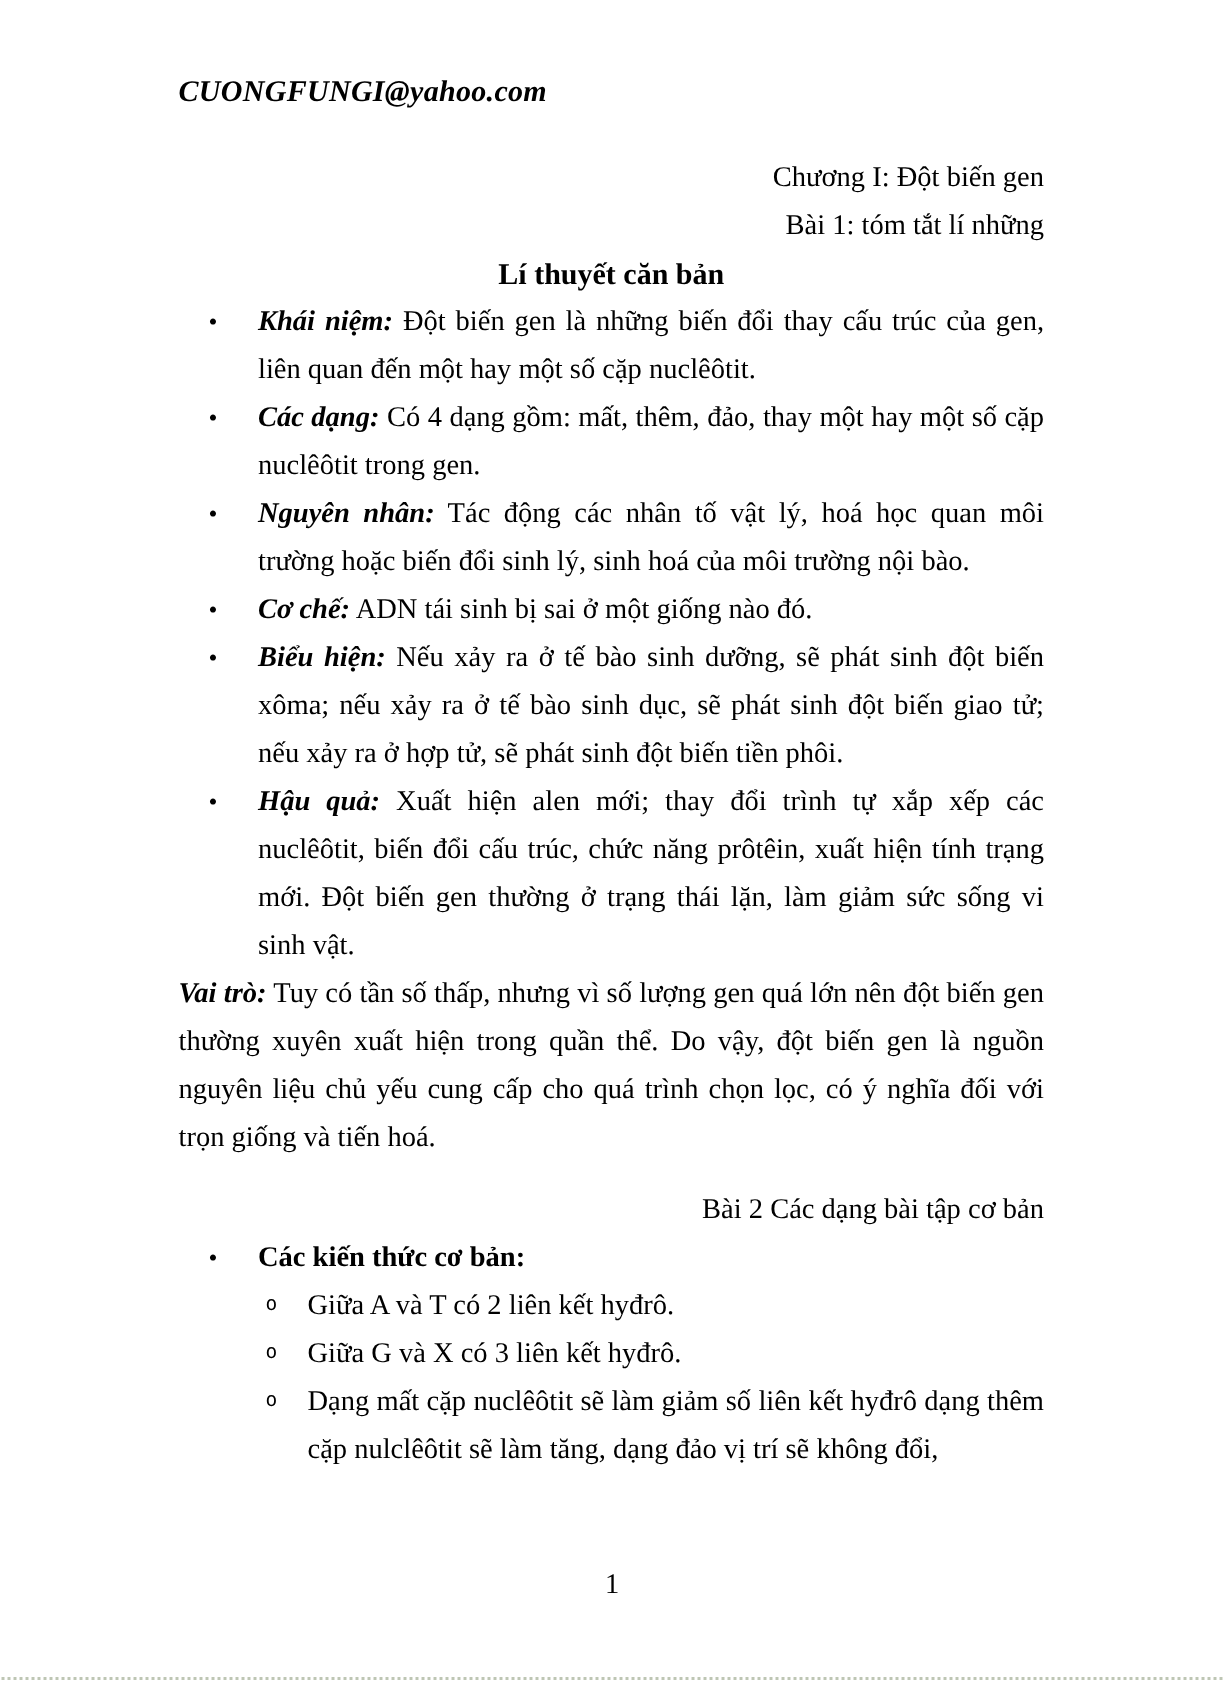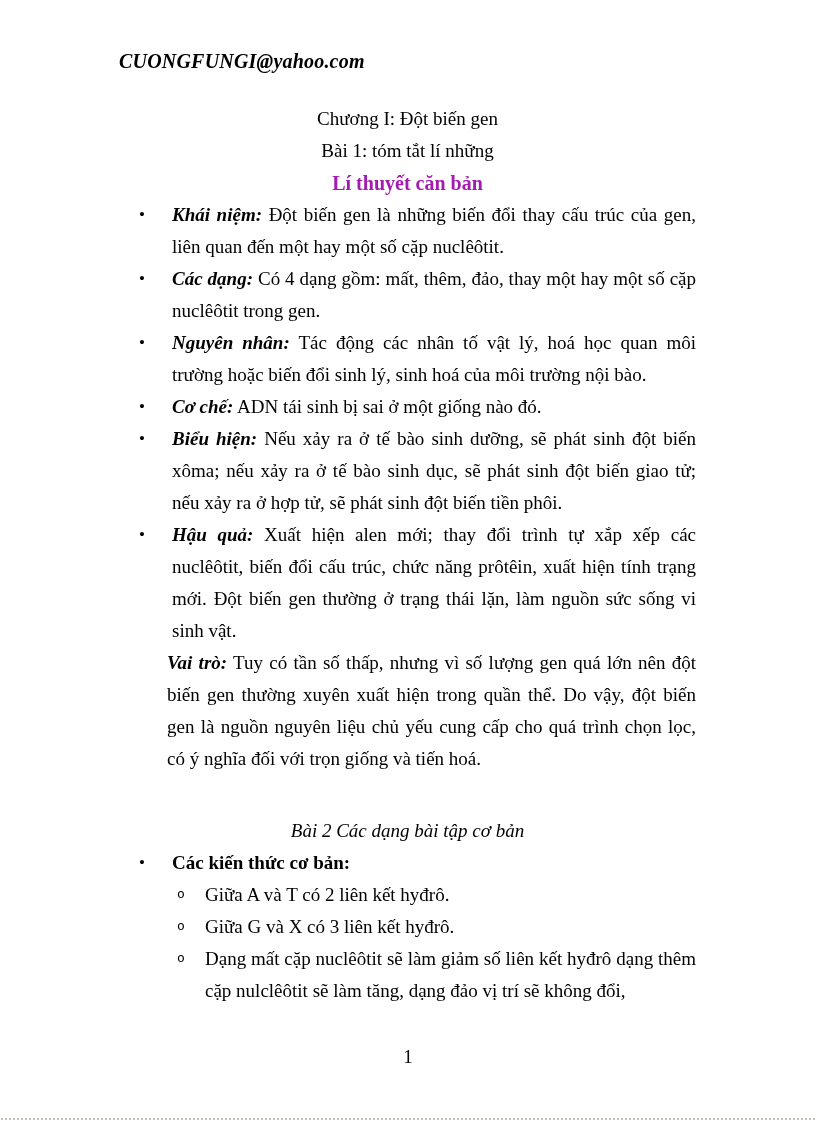--- a/index.html
+++ b/index.html
@@ -18,24 +18,24 @@
     font-size:19px;
     line-height:32px;
   }
   p, h1, h2, ul { margin:0; padding:0; }
   .email {
     font-weight:bold; font-style:italic;
     font-size:20px; line-height:22px;
     margin-bottom:31px;
     letter-spacing:.2px;
   }
-  .plain-line { text-align:center; }
+  .plain-line { text-align:right; }
   .blue-center {
     text-align:center;
-    color:#a21caf;
+    color:#000000;
     font-weight:bold;
     font-size:20px;
     line-height:32px;
   }
   ul.bullets, ul.subbullets { list-style:none; }
   ul.bullets > li {
     position:relative;
     padding-left:53px;
     text-align:justify;
   }
@@ -48,22 +48,22 @@
     padding-left:86px;
     text-align:justify;
   }
   ul.subbullets > li > .marker {
     position:absolute; left:58px; top:-1px;
     font-family:"DejaVu Sans Mono","Liberation Mono",monospace;
     font-size:13px;
   }
   .term-label { font-weight:bold; font-style:italic; }
   .bold-label { font-weight:bold; }
-  .just { text-align:justify;margin-left:48px; }
-  .lesson2 { margin-top:40px;font-style:italic; }
+  .just { text-align:justify; }
+  .lesson2 { margin-top:16px; }
   .page-number {
     position:absolute;
     top:1044px; left:0; right:0;
     text-align:center;
     font-size:19px; line-height:26px;
   }
   .bottom-rule {
     position:absolute;
     left:1px; right:1px; bottom:3px;
     height:0;
@@ -105,21 +105,21 @@
       <span>ADN tái sinh bị sai ở một giống nào đó.</span>
     </li>
     <li>
       <span class="marker">•</span>
       <span class="term-label">Biểu hiện:</span>
       <span>Nếu xảy ra ở tế bào sinh dưỡng, sẽ phát sinh đột biến xôma; nếu xảy ra ở tế bào sinh dục, sẽ phát sinh đột biến giao tử; nếu xảy ra ở hợp tử, sẽ phát sinh đột biến tiền phôi.</span>
     </li>
     <li>
       <span class="marker">•</span>
       <span class="term-label">Hậu quả:</span>
-      <span>Xuất hiện alen mới; thay đổi trình tự xắp xếp các nuclêôtit, biến đổi cấu trúc, chức năng prôtêin, xuất hiện tính trạng mới. Đột biến gen thường ở trạng thái lặn, làm nguồn sức sống vi sinh vật.</span>
+      <span>Xuất hiện alen mới; thay đổi trình tự xắp xếp các nuclêôtit, biến đổi cấu trúc, chức năng prôtêin, xuất hiện tính trạng mới. Đột biến gen thường ở trạng thái lặn, làm giảm sức sống vi sinh vật.</span>
     </li>
   </ul>
 
   <p class="just">
     <span class="term-label">Vai trò:</span>
     <span>Tuy có tần số thấp, nhưng vì số lượng gen quá lớn nên đột biến gen thường xuyên xuất hiện trong quần thể. Do vậy, đột biến gen là nguồn nguyên liệu chủ yếu cung cấp cho quá trình chọn lọc, có ý nghĩa đối với trọn giống và tiến hoá.</span>
   </p>
 
   <p class="plain-line lesson2">Bài 2 Các dạng bài tập cơ bản</p>
 

